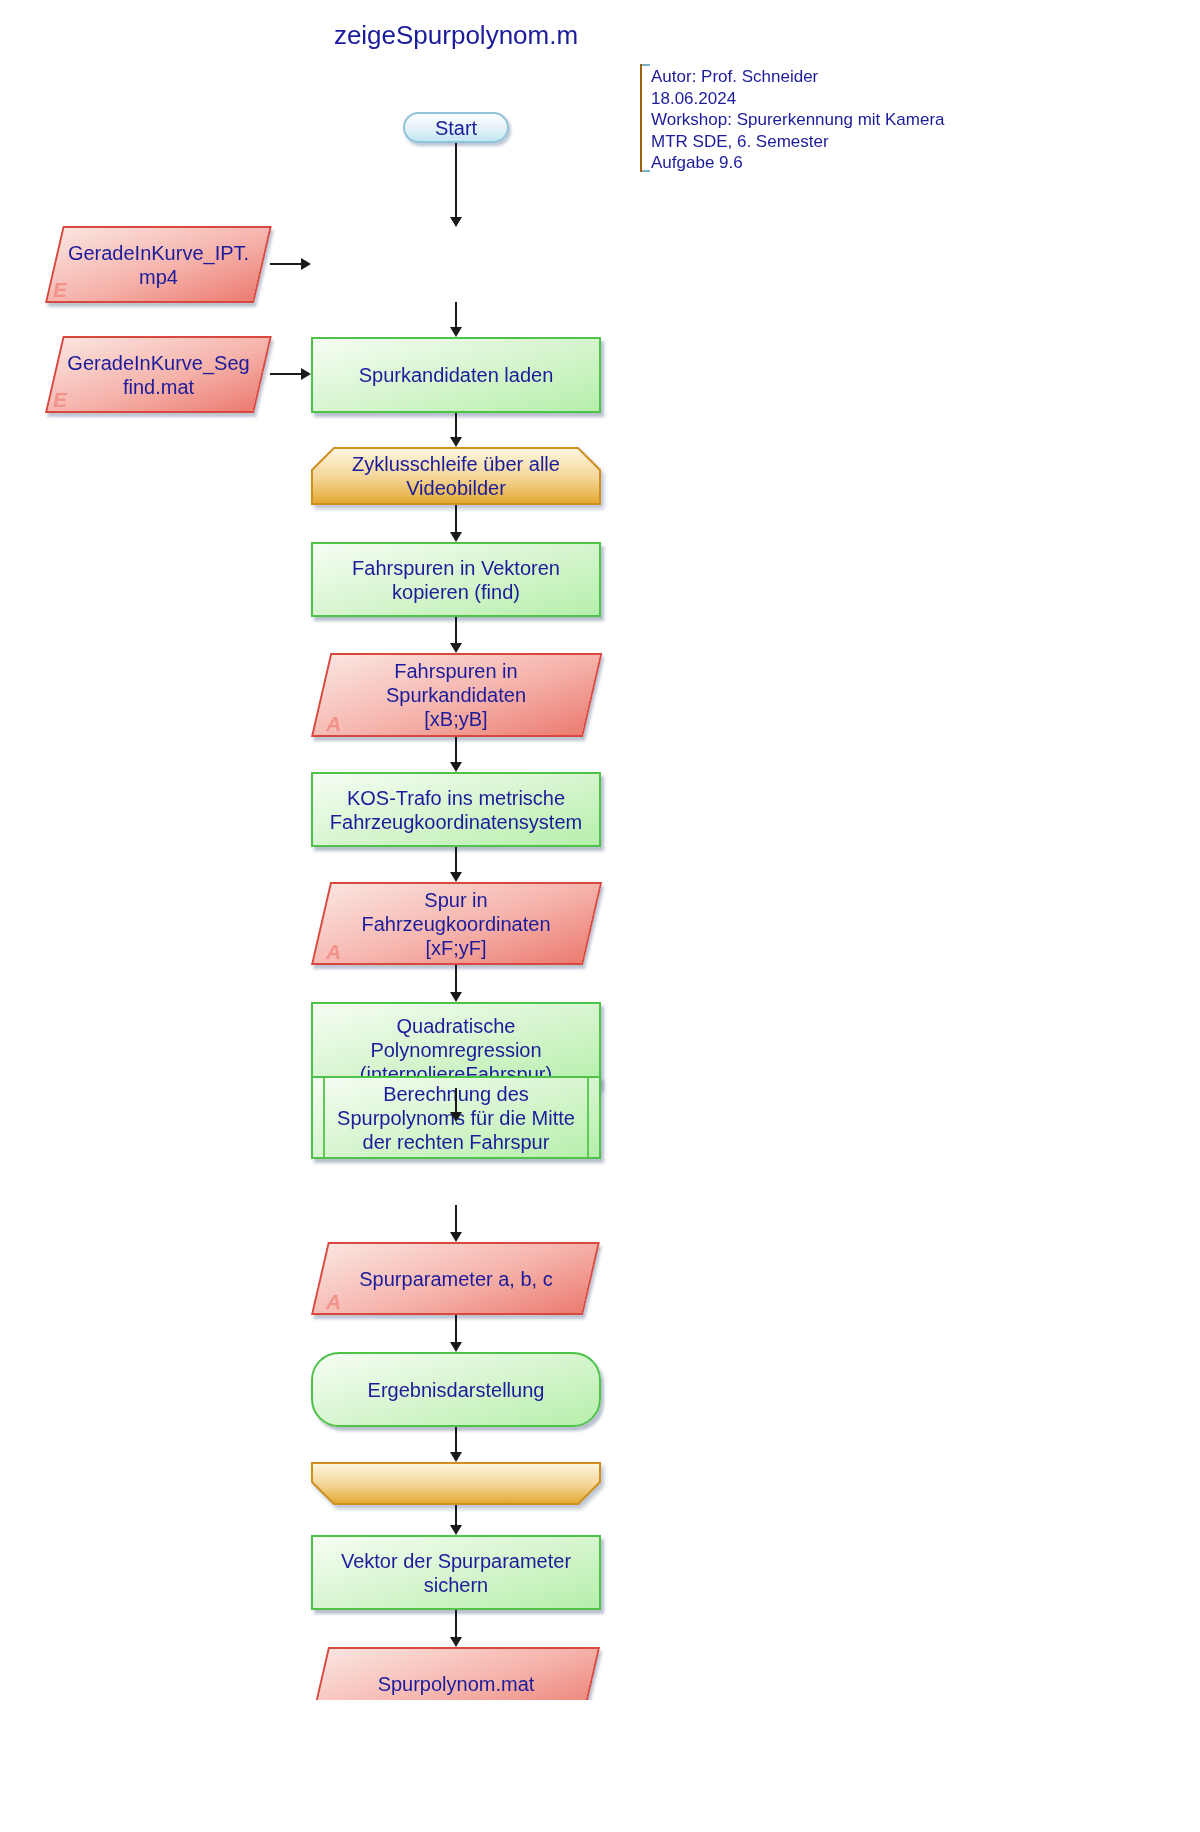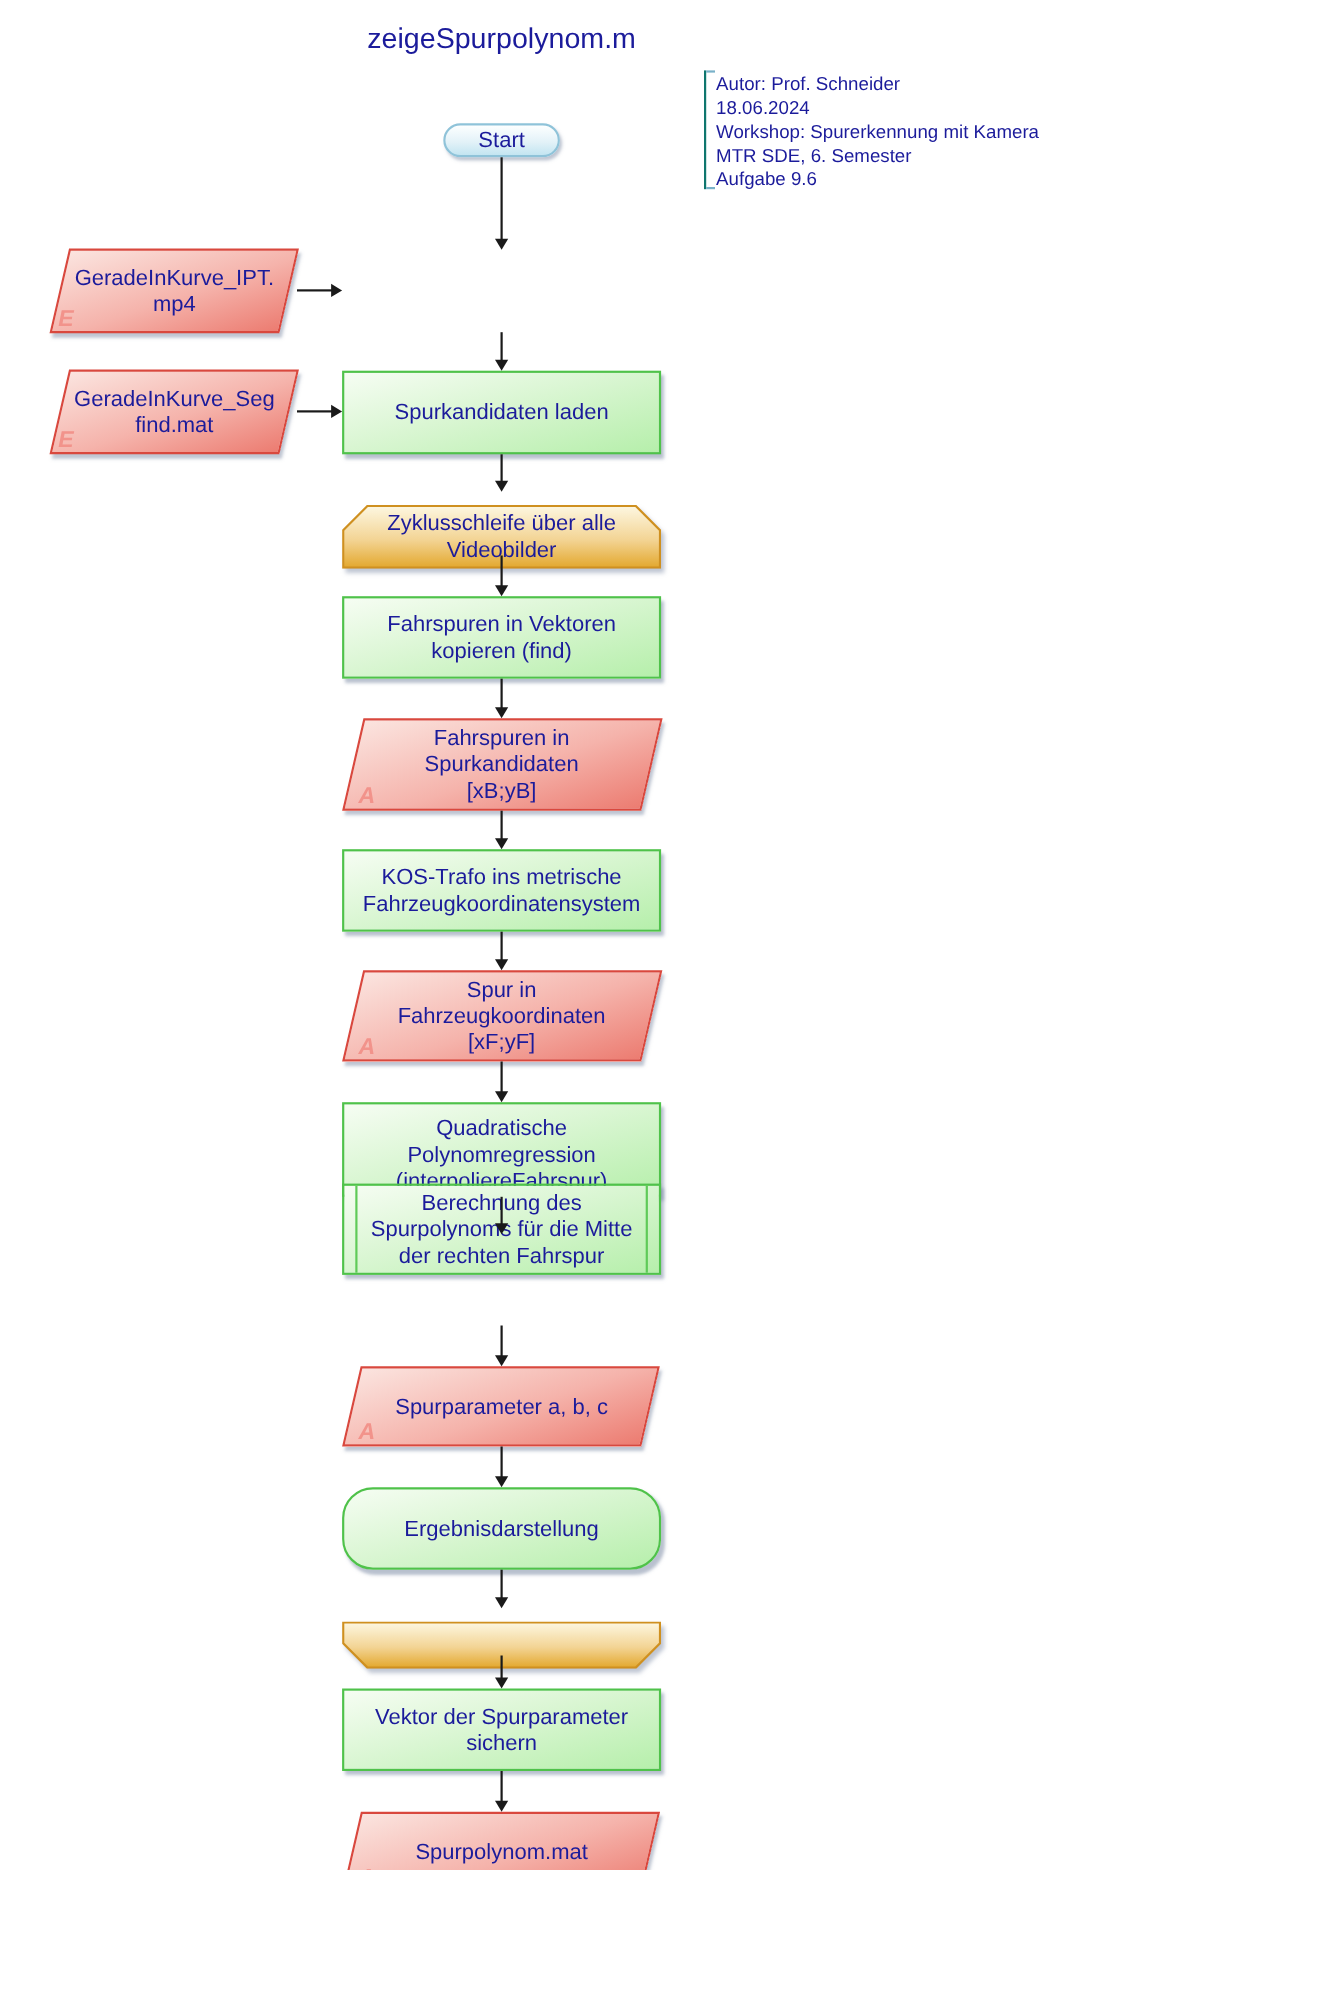--- a/index.html
+++ b/index.html
@@ -6,21 +6,21 @@
   body { font-family:"Liberation Sans", sans-serif; }
   .canvas { position:relative; width:1200px; height:1700px; background:#fff; overflow:hidden; color:#1b1b9b; }
 
   .node { position:absolute; box-sizing:border-box; display:flex; align-items:center; justify-content:center;
           text-align:center; font-size:20px; line-height:24px; white-space:pre-line; color:#1b1b9b; }
 
   .title { position:absolute; left:256px; top:20px; width:400px; text-align:center;
            font-size:26px; color:#1b1b9b; }
 
   .info { position:absolute; left:640px; top:64px; width:310px; height:108px;
-          border-left:2px solid #0f766e; padding:2px 0 2px 9px; box-sizing:border-box;
+          border-left:2px solid #a16207; padding:2px 0 2px 9px; box-sizing:border-box;
           font-size:17px; line-height:21.5px; color:#1b1b9b; }
   .info::before, .info::after { content:''; position:absolute; left:0; width:8px; height:2px; background:#79b1c9; }
   .info::before { top:0; }
   .info::after  { bottom:0; }
 
   .process { background:linear-gradient(165deg,#f6fdf3 0%, #daf6d3 45%, #b6efab 100%);
              border:2px solid #4fc24a; box-shadow:3px 4px 3px rgba(125,140,165,0.55); }
   .subroutine::before, .subroutine::after { content:''; position:absolute; top:0; bottom:0; width:2px; background:#5fca58; }
   .subroutine::before { left:10px; }
   .subroutine::after  { right:10px; }
@@ -31,21 +31,21 @@
 
   .par .shape { content:''; position:absolute; left:0; top:0; width:calc(100% - 18px); height:100%;
                 transform:skewX(-13deg); transform-origin:50% 100%; box-sizing:border-box;
                 background:linear-gradient(160deg,#fbe4df 0%, #f5b3ab 55%, #ec7c71 100%);
                 border:2px solid #d9483e; box-shadow:3px 4px 3px rgba(125,140,165,0.5); }
   .par .lbl { position:relative; z-index:1; }
   .tag { position:absolute; left:15px; bottom:1px; z-index:1;
          font-size:21px; font-weight:bold; font-style:italic; color:#f2938b; }
   .inpar .tag { left:8px; }
 
-  .loopnode { filter:drop-shadow(3px 4px 2px rgba(125,140,165,0.5));margin-top:12px; }
+  .loopnode { filter:drop-shadow(3px 4px 2px rgba(125,140,165,0.5)); }
   .loopnode svg { position:absolute; left:0; top:0; }
   .loopnode .lbl { position:relative; z-index:1; }
 
   .varrow { position:absolute; width:14px; }
   .varrow::before { content:''; position:absolute; left:6px; top:0; width:2px; height:calc(100% - 9px); background:#1a1a1a; }
   .varrow::after  { content:''; position:absolute; bottom:0; left:1px; width:0; height:0;
                     border-left:6px solid transparent; border-right:6px solid transparent; border-top:10px solid #1a1a1a; }
   .harrow { position:absolute; height:14px; }
   .harrow::before { content:''; position:absolute; left:0; right:9px; top:6px; height:2px; background:#1a1a1a; }
   .harrow::after  { content:''; position:absolute; right:0; top:1px; width:0; height:0;

